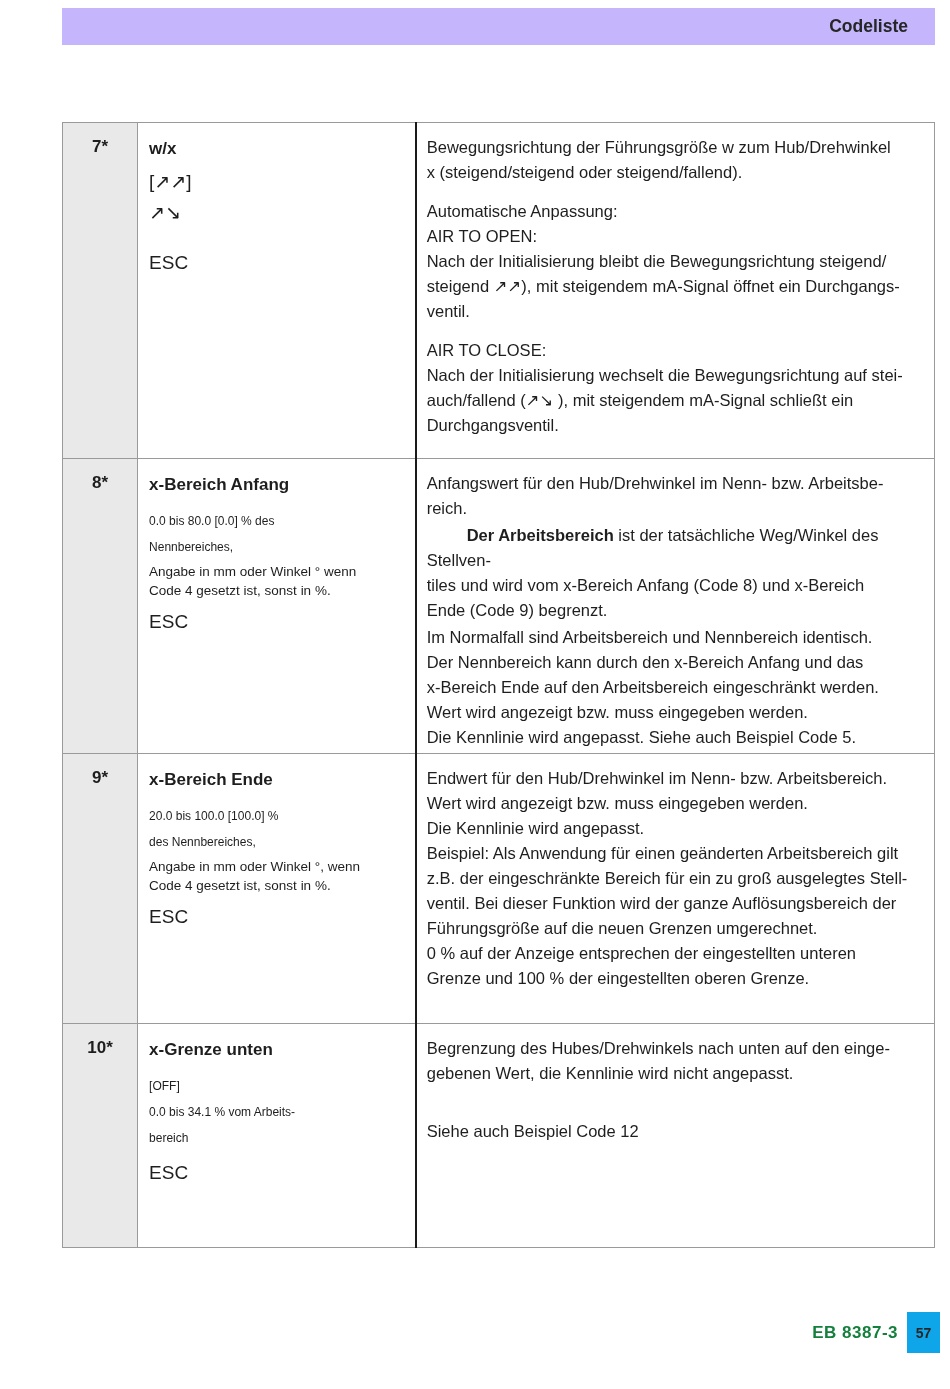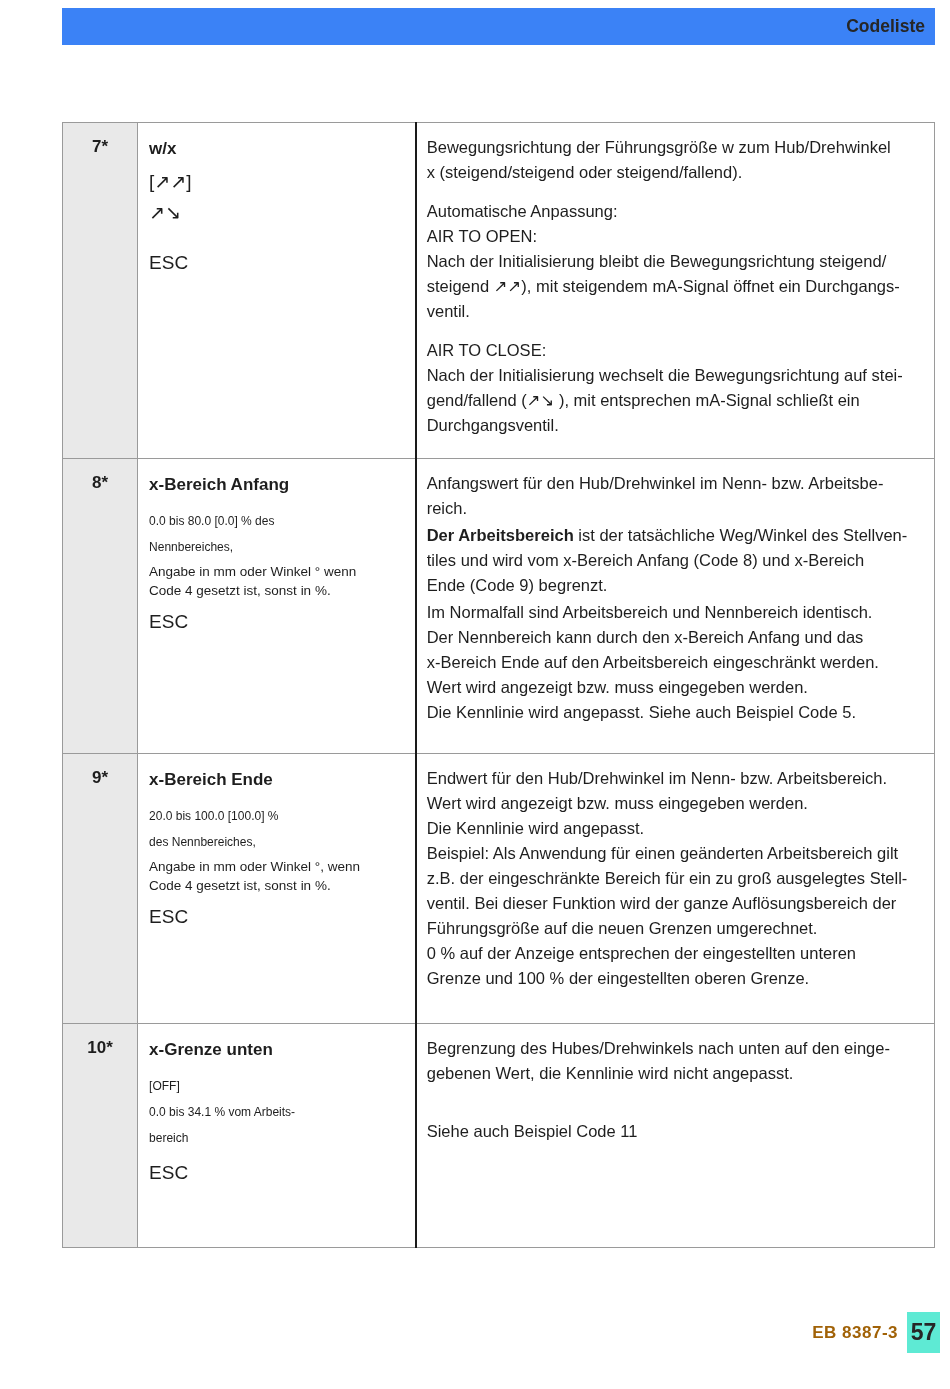--- a/index.html
+++ b/index.html
@@ -4,22 +4,22 @@
 <style>
   html,body{margin:0;padding:0;background:#ffffff;}
   .page{
     position:relative;width:950px;height:1389px;background:#ffffff;
     font-family:"Liberation Sans","DejaVu Sans",sans-serif;color:#1e1e1e;
     overflow:hidden;
   }
   
   .header-bar{
     position:absolute;left:62px;top:8px;width:873px;height:37px;
-    background:#3b82f6;display:flex;align-items:center;justify-content:flex-end;
-    box-sizing:border-box;padding-right:10px;
+    background:#c4b5fd;display:flex;align-items:center;justify-content:flex-end;
+    box-sizing:border-box;padding-right:27px;
   }
   .header-bar .title{font-weight:bold;font-size:17.5px;color:#262626;}
   
   table.codetable{
     position:absolute;left:62px;top:122px;width:873px;
     border-collapse:collapse;table-layout:fixed;
   }
   table.codetable{border:1px solid #9a9a9a;}
   td{vertical-align:top;box-sizing:border-box;}
   td.code{width:68px;background:#e9e9e9;text-align:center;font-weight:bold;font-size:17px;padding-top:14px;}
@@ -34,30 +34,30 @@
   .param-name{font-weight:bold;font-size:17px;line-height:26px;}
   .param-value{font-size:12px;line-height:26px;margin-top:10px;}
   .param-value.arrows{font-size:19px;line-height:31px;margin-top:4px;}
   .param-note{font-size:13.5px;line-height:19px;margin-top:2px;}
   .esc{font-size:19px;margin-top:11px;}
   .esc.big-gap{margin-top:24px;}
   .desc p{margin:0;font-size:16.5px;line-height:25px;}
   .desc p + p{margin-top:14px;}
   .desc p.tight{margin-top:2px;}
   .desc p.wide-gap{margin-top:33px;}
-  .desc b{font-weight:bold;}
+  .desc b{font-weight:bold;margin-left:40px;}
   
   .footer{
     position:absolute;top:1312px;right:10px;height:41px;
     display:flex;align-items:center;gap:9px;
   }
-  .doc-number{font-weight:bold;font-size:17px;letter-spacing:0.5px;color:#a16207;}
+  .doc-number{font-weight:bold;font-size:17px;letter-spacing:0.5px;color:#15803d;}
   .page-badge{
-    width:33px;height:41px;background:#5eead4;display:flex;align-items:center;justify-content:center;
-    font-weight:bold;font-size:23px;color:#262626;
+    width:33px;height:41px;background:#0ea5e9;display:flex;align-items:center;justify-content:center;
+    font-weight:bold;font-size:14px;color:#262626;
   }
 </style>
 </head>
 <body>
 
 <div class="page">
 
   <div class="header-bar">
     <span class="title">Codeliste</span>
   </div>
@@ -77,21 +77,21 @@
         <div class="desc">
           <p class="pre">Bewegungsrichtung der Führungsgröße w zum Hub/Drehwinkel
 x (steigend/steigend oder steigend/fallend).</p>
           <p class="pre">Automatische Anpassung:
 AIR TO OPEN:
 Nach der Initialisierung bleibt die Bewegungsrichtung steigend/
 steigend ↗↗), mit steigendem mA-Signal öffnet ein Durchgangs-
 ventil.</p>
           <p class="pre">AIR TO CLOSE:
 Nach der Initialisierung wechselt die Bewegungsrichtung auf stei-
-gend/fallend (↗↘ ), mit entsprechen mA-Signal schließt ein
+auch/fallend (↗↘ ), mit steigendem mA-Signal schließt ein
 Durchgangsventil.</p>
         </div>
       </td>
     </tr>
 
     <tr class="r8">
       <td class="code">8*</td>
       <td class="param">
         <div class="param-name">x-Bereich Anfang</div>
         <div class="param-value pre">0.0 bis 80.0 [0.0] % des
@@ -147,21 +147,21 @@
         <div class="param-name">x-Grenze unten</div>
         <div class="param-value pre">[OFF]
 0.0 bis 34.1 % vom Arbeits-
 bereich</div>
         <div class="esc">ESC</div>
       </td>
       <td class="desc">
         <div class="desc">
           <p class="pre">Begrenzung des Hubes/Drehwinkels nach unten auf den einge-
 gebenen Wert, die Kennlinie wird nicht angepasst.</p>
-          <p class="pre wide-gap">Siehe auch Beispiel Code 11</p>
+          <p class="pre wide-gap">Siehe auch Beispiel Code 12</p>
         </div>
       </td>
     </tr>
   </tbody>
     </table>
 
   <div class="footer">
     <span class="doc-number">EB 8387-3</span>
     <span class="page-badge">57</span>
   </div>

